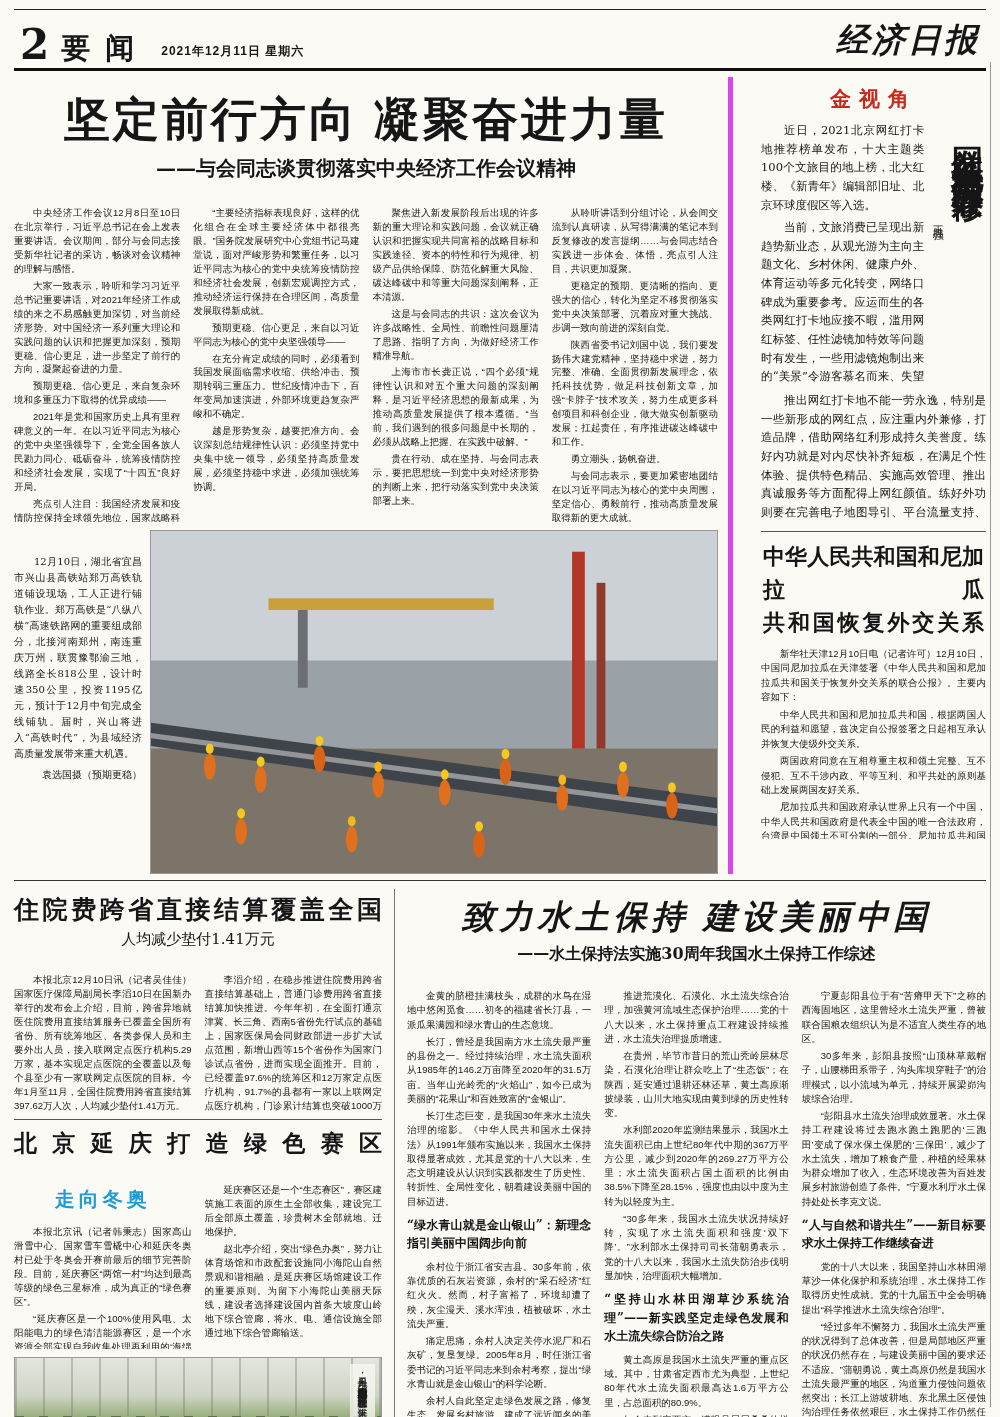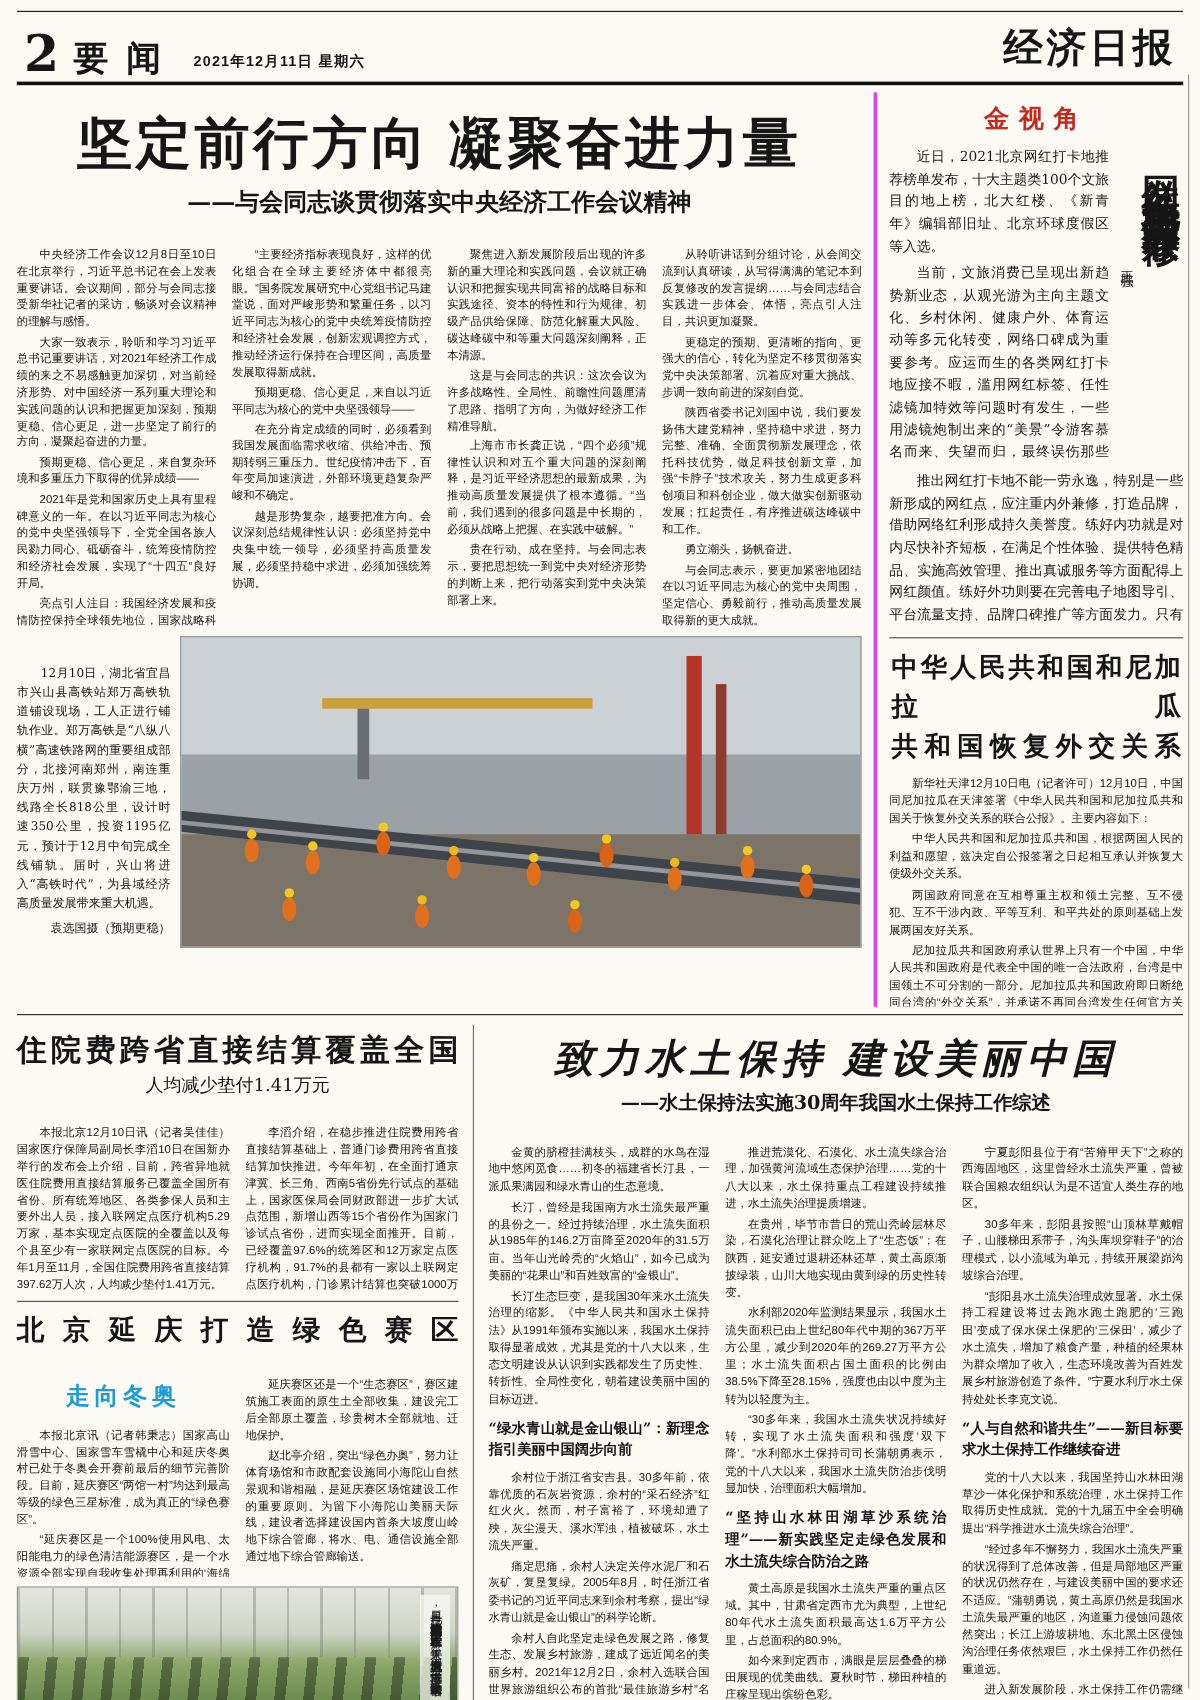--- a/index.html
+++ b/index.html
@@ -9,38 +9,38 @@
     font-family:"Liberation Sans",sans-serif;
   }
   .page{position:relative;height:100%;box-sizing:border-box;padding:4px 14px 0;}
   .page::after{content:"";position:absolute;top:62px;right:9px;bottom:10px;border-right:1px solid #999;}
   .topline{border-top:1.5px solid #222;margin-top:5px;}
   header{display:flex;justify-content:space-between;align-items:flex-end;padding:8px 6px 5px;}
   .h-left{display:flex;align-items:flex-end;gap:12px;}
   .pagenum{font-size:42px;font-weight:900;line-height:.85;font-family:"DejaVu Serif",serif;}
   .section-title{font-size:29px;font-weight:900;letter-spacing:15px;line-height:.95;font-family:"DejaVu Serif",serif;}
   .h-date{font-size:12px;padding-bottom:3px;letter-spacing:1px;font-weight:bold;}
-  .masthead{font-size:33px;font-weight:900;font-family:"DejaVu Serif",serif;letter-spacing:3px;}
+  .masthead{font-size:33px;font-weight:900;font-style:italic;font-family:"DejaVu Serif",serif;letter-spacing:3px;}
   .rule-thick{border-top:3px solid #101010;margin-bottom:6px;}
 
   
   .top-section{display:flex;}
   .main-left{width:714px;box-sizing:border-box;padding-right:10px;}
-  .right-col{flex:1;border-left:3px solid #d946ef;padding-left:10px;box-sizing:border-box;overflow:hidden;}
+  .right-col{flex:1;border-left:5px solid #d946ef;padding-left:28px;box-sizing:border-box;overflow:hidden;}
 
   .main-h{font-size:46px;font-weight:900;text-align:center;letter-spacing:3px;margin:12px 0 2px;}
   .main-sub{font-size:20px;font-weight:bold;font-family:"DejaVu Serif",serif;text-align:center;margin:4px 0 12px;}
   .cols{display:flex;gap:13px;margin-top:24px;}
   .cols .col{flex:1;overflow:hidden;text-align:justify;}
   .main-cols{height:316px;font-size:9.5px;line-height:1.47;}
 
   .it-p{margin:0 0 3px;text-indent:2em;}
   h4.it-h{margin:7px 0;font-size:12px;font-weight:900;font-family:"DejaVu Serif",serif;line-height:1.55;text-indent:0;}
 
-  .photo-row{display:flex;gap:8px;margin-top:8px;height:260px;}
+  .photo-row{display:flex;gap:8px;margin-top:8px;height:344px;}
   .photo-caption{width:128px;box-sizing:border-box;padding-top:24px;font-family:"DejaVu Serif",serif;
     font-size:10px;line-height:1.6;text-align:justify;overflow:hidden;}
   .photo-caption p{margin:0;text-indent:2em;}
   .photo-caption .credit{text-align:right;text-indent:0;margin-top:5px;}
   .photo-main{flex:1;position:relative;overflow:hidden;background:#b9bec3;border:1px solid #999;}
   .photo-main svg{display:block;width:100%;height:100%;}
 
   
   .jin-label{color:#c52a1e;font-size:21px;font-weight:900;text-align:center;letter-spacing:8px;margin:8px 0 8px;}
   .jin-flex{display:flex;height:268px;overflow:hidden;}

